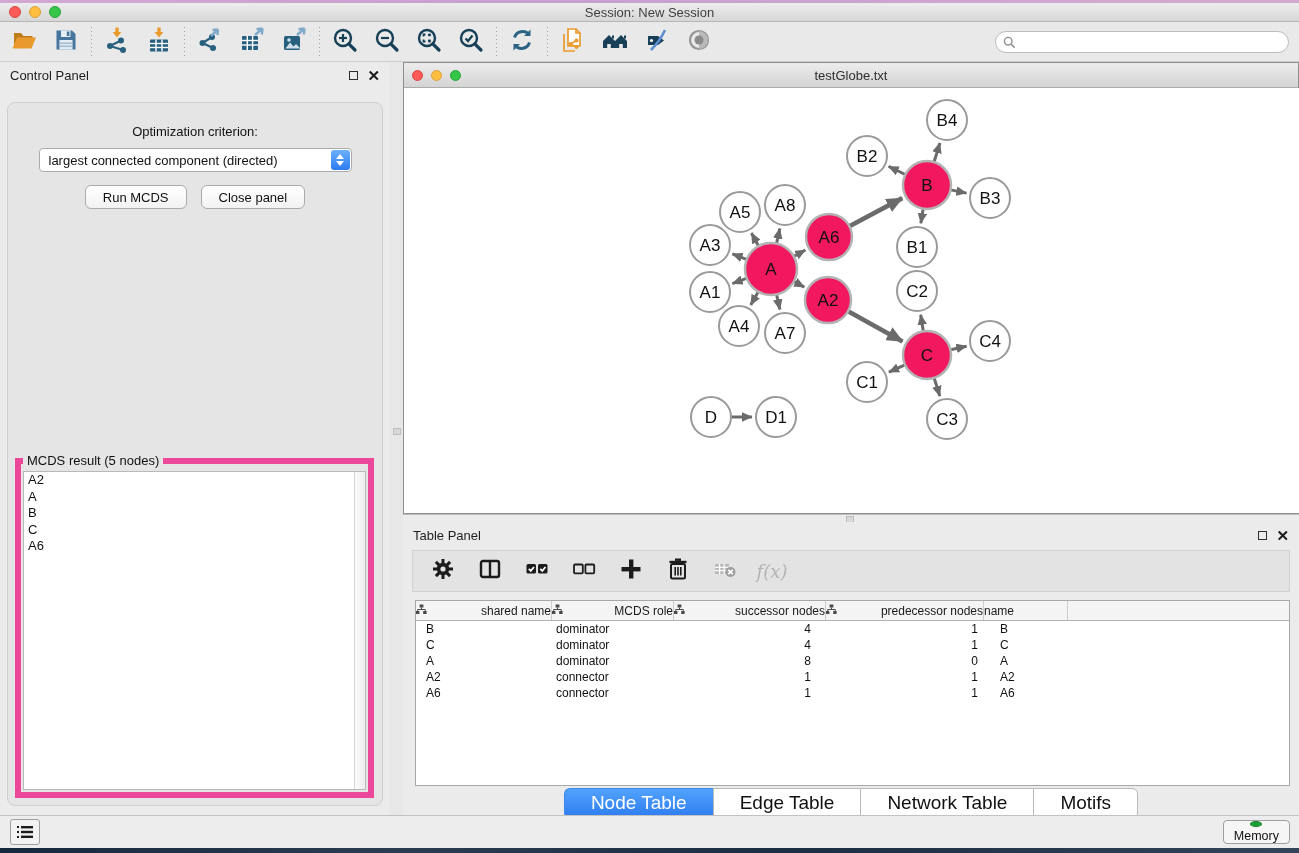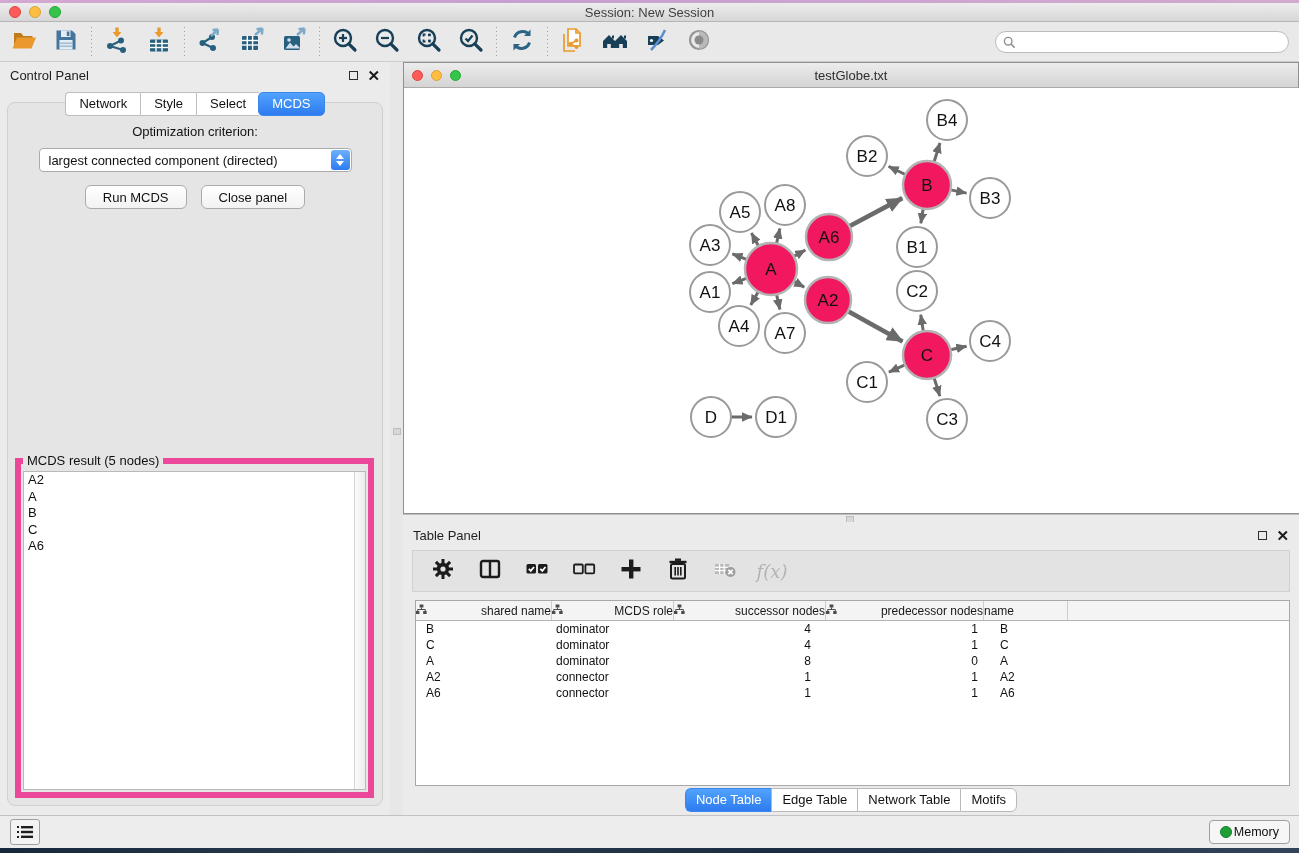--- a/index.html
+++ b/index.html
@@ -108,34 +108,34 @@
   #node-table { position:absolute; left:12px; right:9px; top:78px; height:186px;
     background:#fff; border:1px solid #a8a8a8; overflow:hidden; }
   #nt-header { display:flex; height:20px; background:#f4f4f4; border-bottom:1px solid #b3b3b3; }
   .nt-hcell { display:flex; align-items:center; justify-content:space-between; gap:6px;
     font-size:12px; color:#1a1a1a; border-right:1px solid #cccccc; height:100%; }
   .nt-hcell:last-child { border-right:1px solid #cccccc; }
   .nt-row { display:flex; height:16px; align-items:center; }
   .nt-cell { font-size:12px; color:#111; height:100%; display:flex; align-items:center; }
 
   #tp-tabs { position:absolute; left:0; right:0; top:266px; display:flex; justify-content:center; }
-  .tp-tab { font-size:13px; color:#111; background:#fff; border:1px solid #b9b9b9; border-right:none;
-    padding:3px 10px 4px; }
+  .tp-tab { font-size:19px; color:#111; background:#fff; border:1px solid #b9b9b9; border-right:none;
+    padding:3px 26px 4px; }
   .tp-tab:first-child { border-radius:6px 0 0 6px; }
   .tp-tab:last-child { border-right:1px solid #b9b9b9; border-radius:0 6px 6px 0; }
   .tp-tab.active { background:linear-gradient(#51a3fc,#2d7bf0); color:#fff; border-color:#3a86ec; }
 
   
   #status-bar { position:absolute; left:0; top:815px; width:1299px; height:33px;
     background:#ededed; border-top:1px solid #c2c2c2; display:flex; align-items:center; }
   #list-btn { width:30px; height:26px; margin-left:10px; background:#f3f3f3;
     border:1px solid #9f9f9f; border-radius:3px; display:flex; align-items:center; justify-content:center; }
   #memory-btn { margin-left:auto; margin-right:9px; height:24px; background:#f6f6f6;
     border:1px solid #9f9f9f; border-radius:4px; display:flex; align-items:center; gap:2px;
-    padding:0 10px; font-size:12.5px; color:#111; }
+    padding:0 10px; font-size:12.5px; color:#111;flex-direction:column; }
   #memory-dot { width:12px; height:12px; border-radius:50%; background:#1e9e35; border:1px solid #17822a; }
   #bottom-strip { position:absolute; left:0; top:848px; width:1299px; height:5px;
     background:linear-gradient(90deg,#16283c,#2c3c50 30%,#1b2d42 60%,#33435a); }
 </style>
 </head>
 <body>
 
 <div id="top-strip"></div>
 
 <div id="titlebar">
@@ -329,26 +329,20 @@
   </div>
 
 <div id="control-panel">
   <div class="panel-head">
     <span class="panel-title">Control Panel</span>
     <span class="win-btns">
       <span class="float-box"></span>
       <span class="close-x">✕</span>
     </span>
   </div>
-  <div id="cp-tabs">
-      <div class="cp-tab">Network</div>
-      <div class="cp-tab">Style</div>
-      <div class="cp-tab">Select</div>
-      <div class="cp-tab active">MCDS</div>
-    </div>
   <div id="cp-pane">
     <div id="opt-label">Optimization criterion:</div>
     <div id="opt-select">
       <span class="sel-text">largest connected component (directed)</span>
       <span class="stepper">
         <span class="chev up"></span>
           <span class="chev down"></span>
       </span>
     </div>
     <div id="cp-buttons">

